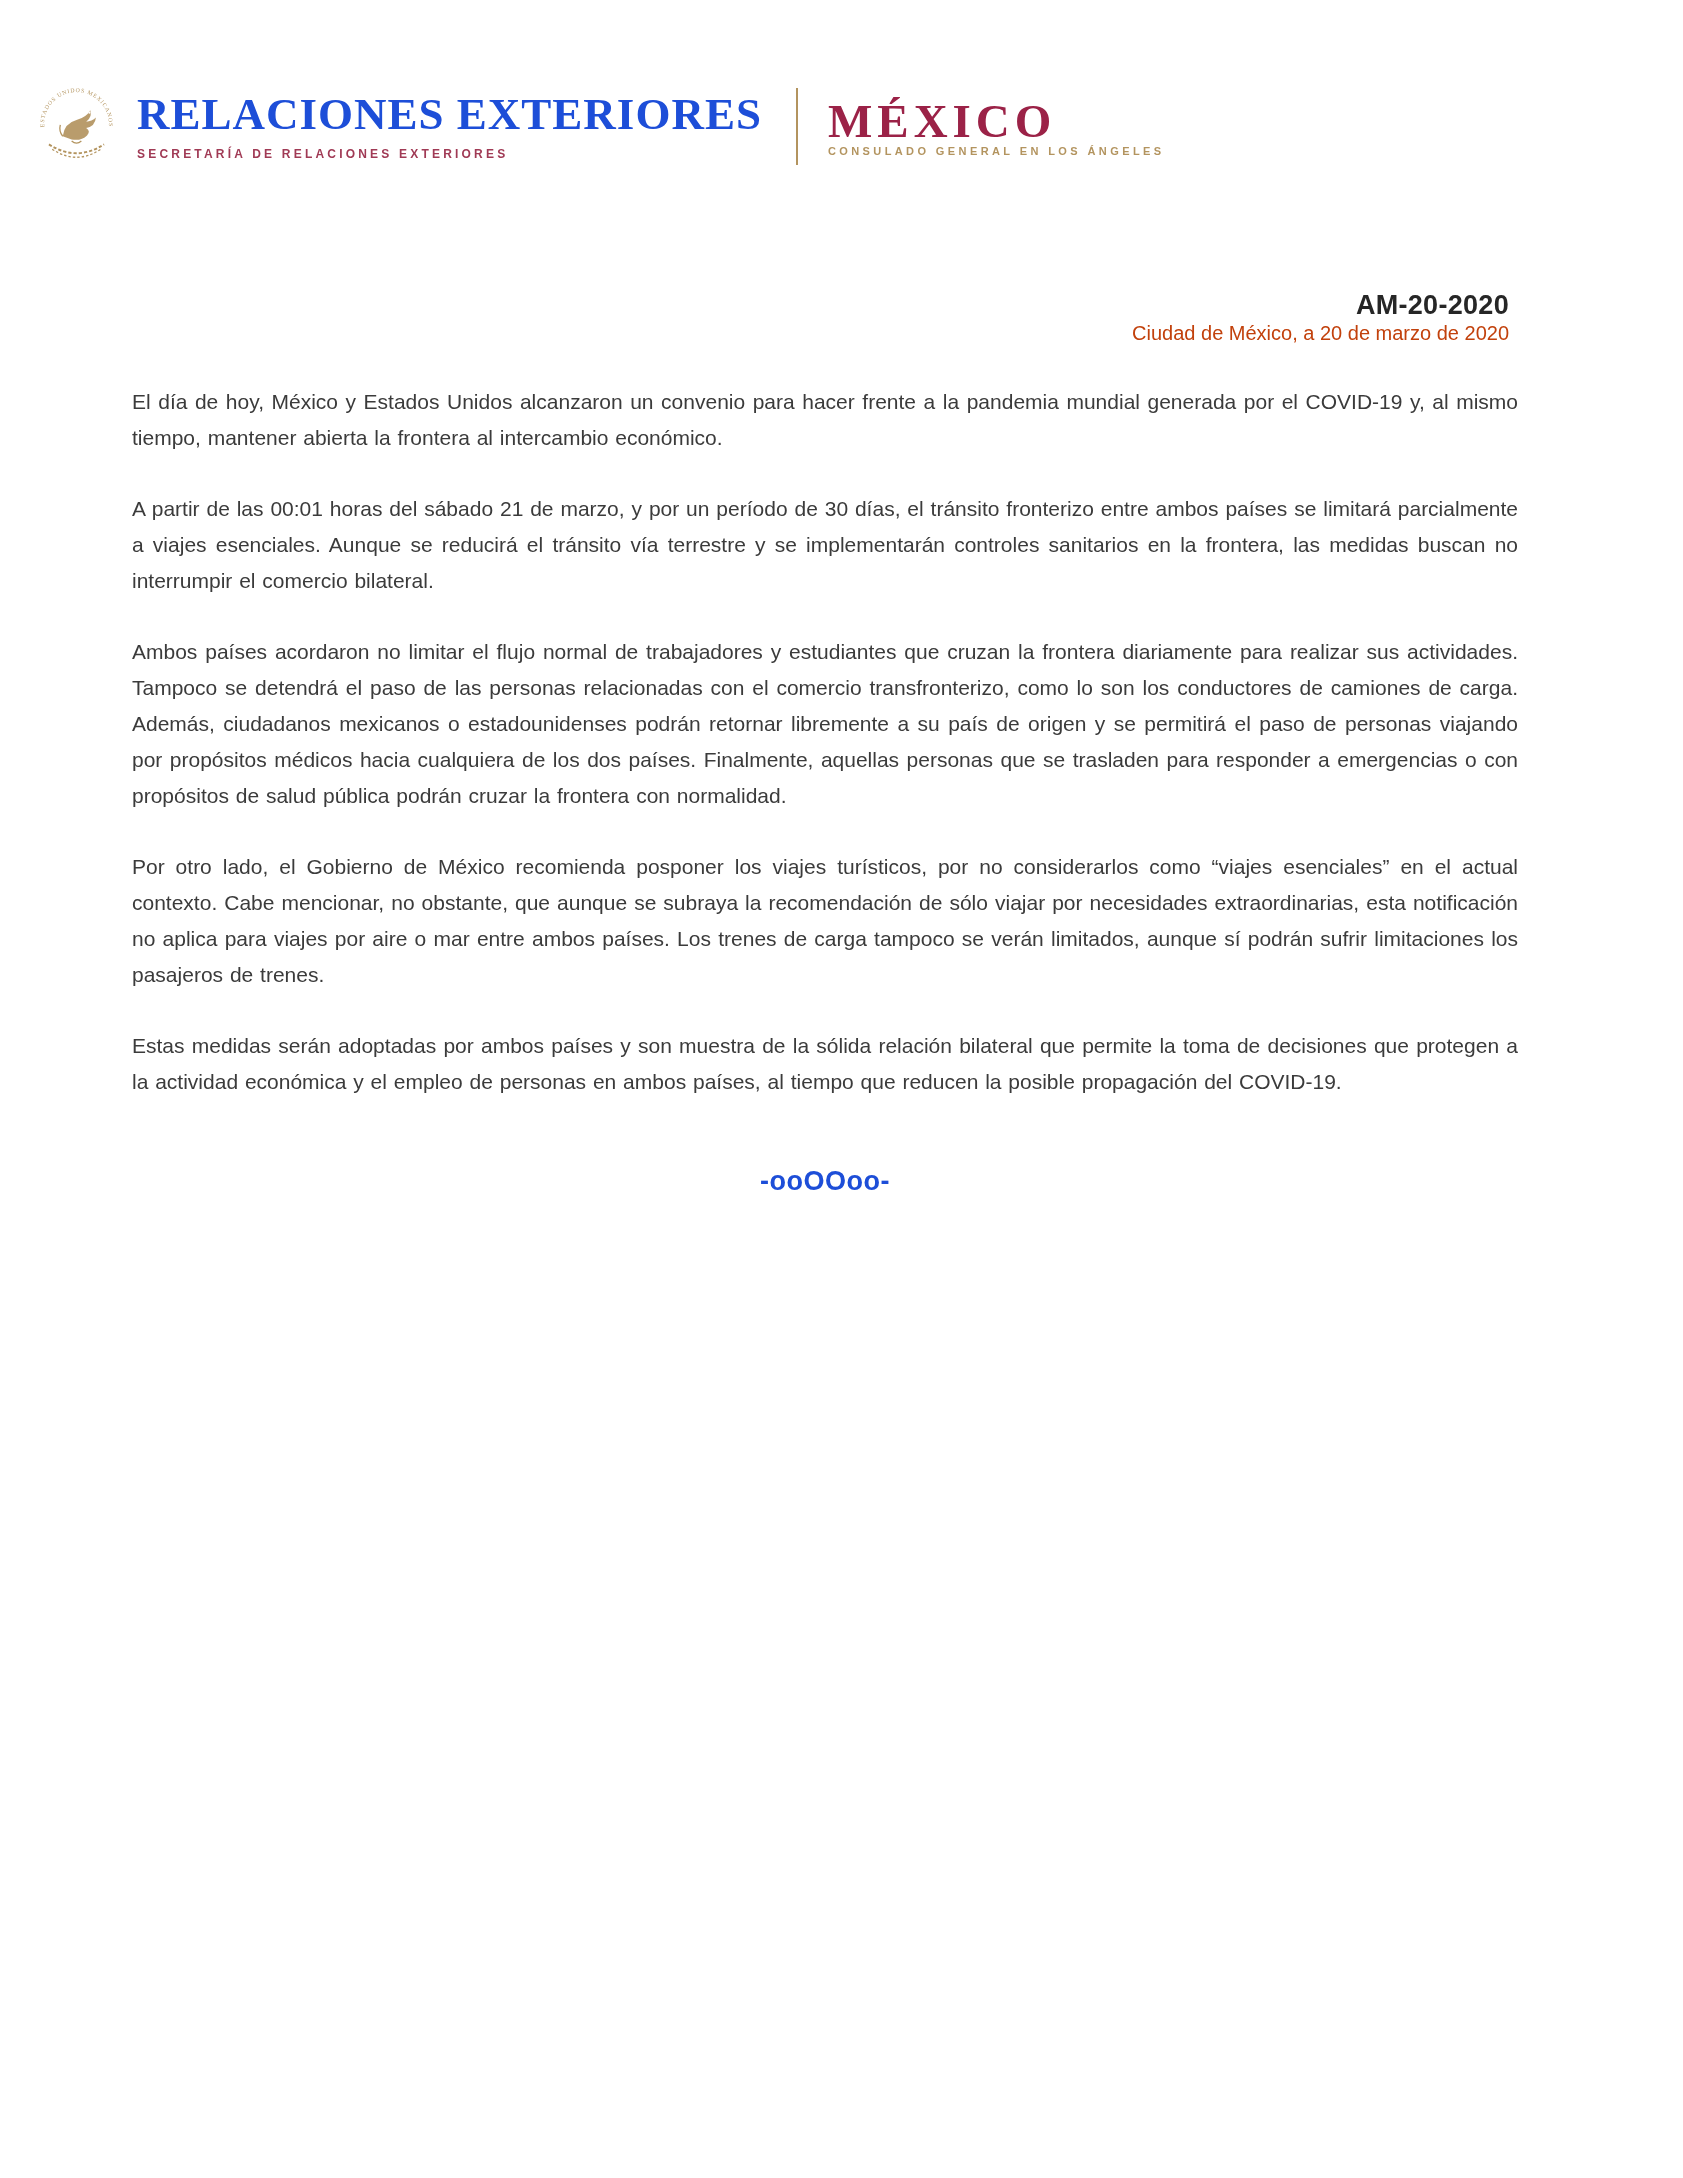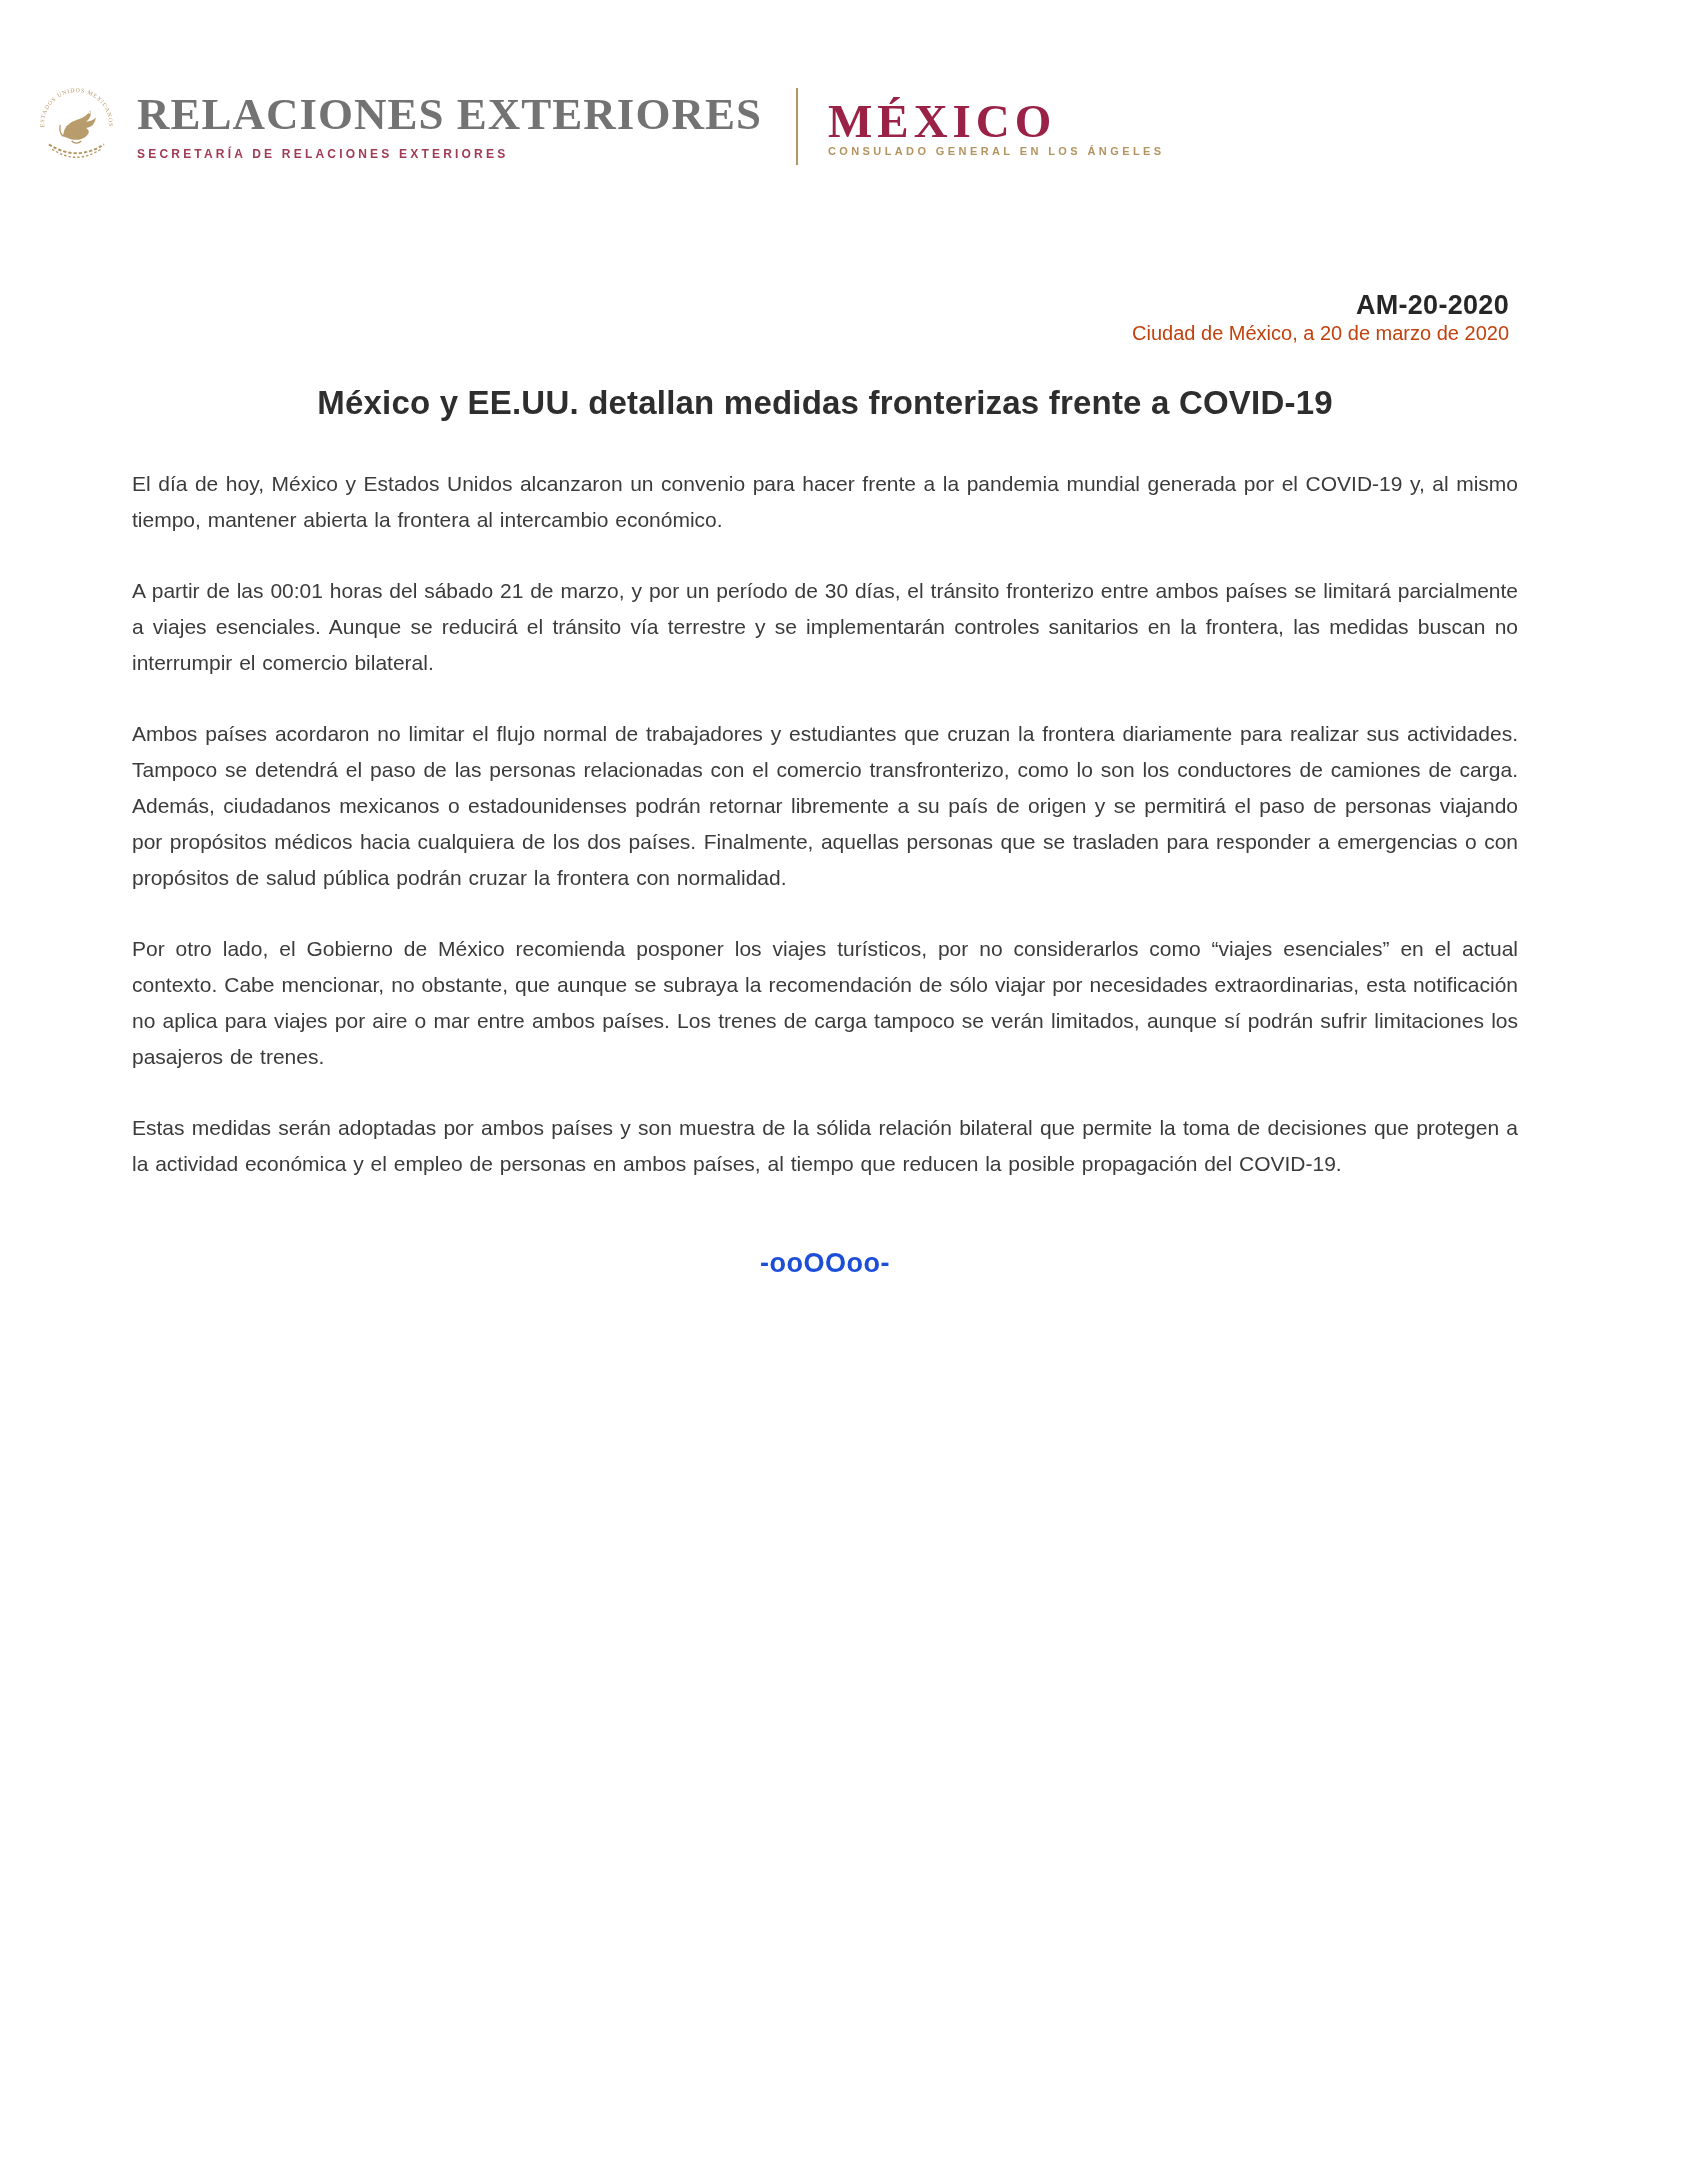--- a/index.html
+++ b/index.html
@@ -21,21 +21,21 @@
     display: flex;
     align-items: center;
   }
   .seal { width: 81px; height: 87px; flex: 0 0 auto; }
   .brand-block { margin-left: 20px; }
   .brand-title {
     font-family: "Liberation Serif", serif;
     font-weight: bold;
     font-size: 45px;
     letter-spacing: 1px;
-    color: #737373;
+    color: #1d4ed8;
     line-height: 1;
     white-space: nowrap;
   }
   .brand-subtitle {
     margin-top: 10px;
     font-size: 12px;
     font-weight: bold;
     letter-spacing: 3.2px;
     color: #a03a55;
     white-space: nowrap;
@@ -153,21 +153,20 @@
       <div class="country-subtitle">CONSULADO GENERAL EN LOS ÁNGELES</div>
     </div>
   </div>
 
   <div class="meta-block">
     <div class="reference">AM-20-2020</div>
     <div class="dateline">Ciudad de México, a 20 de marzo de 2020</div>
   </div>
 
   <div class="content">
-    <h1 class="doc-title">México y EE.UU. detallan medidas fronterizas frente a COVID-19</h1>
 
     <p class="paragraph">El día de hoy, México y Estados Unidos alcanzaron un convenio para hacer frente a la pandemia mundial generada por el COVID-19 y, al mismo tiempo, mantener abierta la frontera al intercambio económico.</p>
     <p class="paragraph">A partir de las 00:01 horas del sábado 21 de marzo, y por un período de 30 días, el tránsito fronterizo entre ambos países se limitará parcialmente a viajes esenciales. Aunque se reducirá el tránsito vía terrestre y se implementarán controles sanitarios en la frontera, las medidas buscan no interrumpir el comercio bilateral.</p>
     <p class="paragraph">Ambos países acordaron no limitar el flujo normal de trabajadores y estudiantes que cruzan la frontera diariamente para realizar sus actividades. Tampoco se detendrá el paso de las personas relacionadas con el comercio transfronterizo, como lo son los conductores de camiones de carga. Además, ciudadanos mexicanos o estadounidenses podrán retornar libremente a su país de origen y se permitirá el paso de personas viajando por propósitos médicos hacia cualquiera de los dos países. Finalmente, aquellas personas que se trasladen para responder a emergencias o con propósitos de salud pública podrán cruzar la frontera con normalidad.</p>
     <p class="paragraph">Por otro lado, el Gobierno de México recomienda posponer los viajes turísticos, por no considerarlos como “viajes esenciales” en el actual contexto. Cabe mencionar, no obstante, que aunque se subraya la recomendación de sólo viajar por necesidades extraordinarias, esta notificación no aplica para viajes por aire o mar entre ambos países. Los trenes de carga tampoco se verán limitados, aunque sí podrán sufrir limitaciones los pasajeros de trenes.</p>
     <p class="paragraph">Estas medidas serán adoptadas por ambos países y son muestra de la sólida relación bilateral que permite la toma de decisiones que protegen a la actividad económica y el empleo de personas en ambos países, al tiempo que reducen la posible propagación del COVID-19.</p>
 
     <div class="closing">-ooOOoo-</div>
   </div>
 

